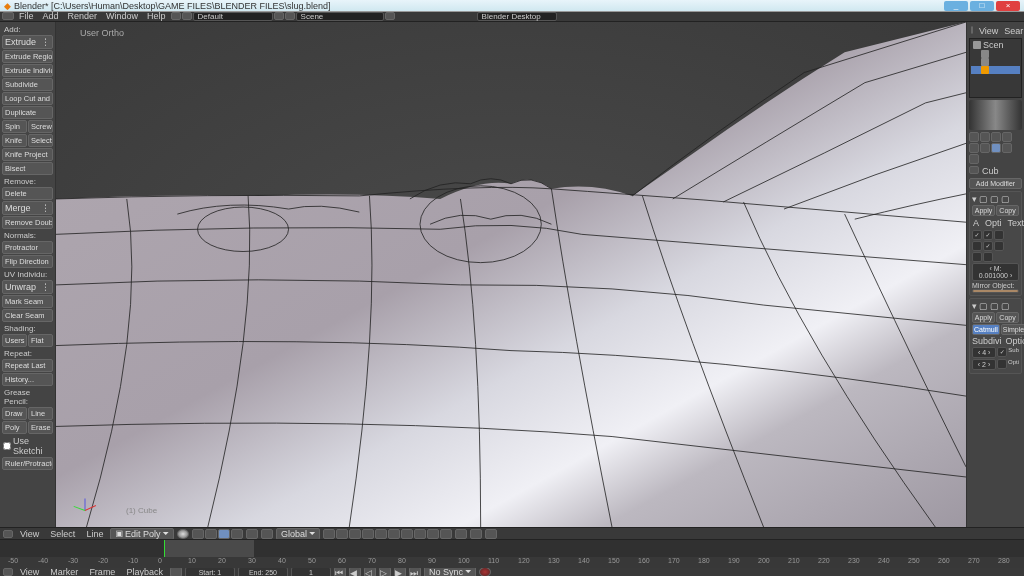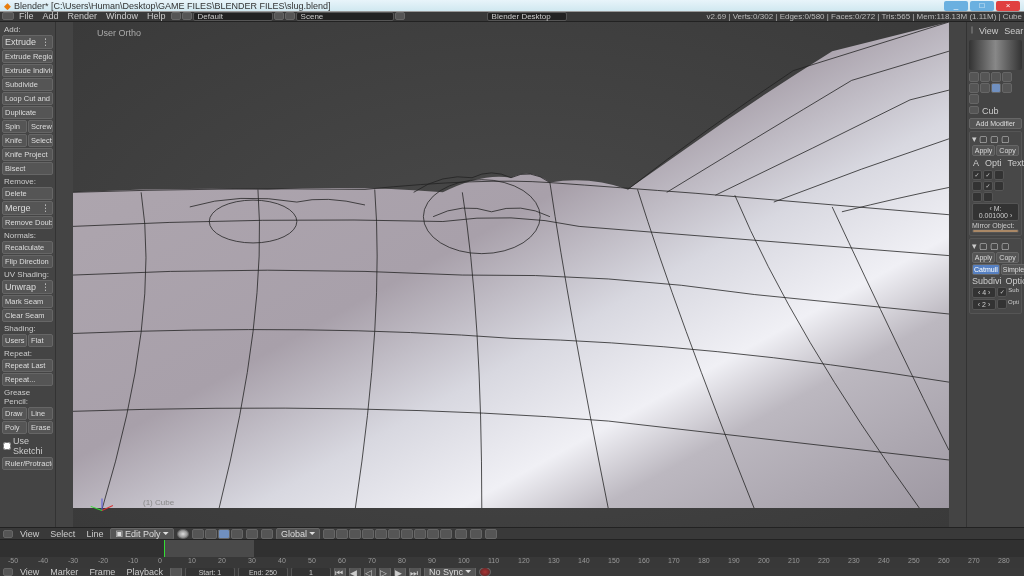--- a/index.html
+++ b/index.html
@@ -16,38 +16,38 @@
 
 
 .info-bar { height:9.5px; background:#393939; display:flex; align-items:center; padding:0 2px; color:#ccc; font-size:8px; gap:1px; border-bottom:1px solid #222; }
 .info-icon { width:12px; height:8px; background:#555; border:1px solid #666; border-radius:2px; }
 .info-menu { padding:0 4px; cursor:pointer; }
 .btn-sq { width:10px; height:8px; background:#555; border:1px solid #666; border-radius:2px; display:inline-block; }
 .info-input { background:#222; border:1px solid #555; color:#ccc; padding:0 4px; border-radius:2px; font-size:8px; height:9px; display:flex; align-items:center; }
 .info-stats { margin-left:auto; font-size:8px; color:#bbb; }
 
 
-.main { display:flex; height:calc(100% - 12px - 9.5px - 12px - 28px - 9px);gap:17px; }
+.main { display:flex; height:calc(100% - 12px - 9.5px - 12px - 28px - 9px); }
 .tool-panel { width:56px; background:#444; border-right:1px solid #333; padding:2px; overflow:hidden; }
 .tool-label { color:#ccc; font-size:8px; padding:1px 2px; }
 .tool-btn { background:#555; border:1px solid #666; color:#ddd; font-size:7.5px; padding:1px 2px; margin-bottom:1px; border-radius:2px; cursor:pointer; display:block; width:100%; overflow:hidden; white-space:nowrap; text-align:left; }
 .tool-row { display:flex; gap:1px; }
 .tool-row .tool-btn { flex:1; }
 .tool-check { display:flex; align-items:center; gap:2px; color:#ccc; font-size:7.5px; padding:1px;justify-content:flex-end; }
 .tool-check input { width:8px; height:8px; }
 
 .viewport { flex:1; background:radial-gradient(ellipse at center,#4a4a4a,#3a3a3a); position:relative; overflow:hidden; }
 .view-label { position:absolute; top:6px; left:24px; color:#aaa; font-size:9px; }
 .mesh-render { position:absolute; inset:0; }
 .axis-gizmo { position:absolute; bottom:10px; left:14px; width:30px; height:30px; }
 .axis-line { position:absolute; width:12px; height:1px; left:15px; bottom:6px; transform-origin:left center; }
 .axis-x { background:#d33; transform:rotate(-25deg); }
 .axis-y { background:#3d3; transform:rotate(200deg); }
 .axis-z { background:#55d; transform:rotate(-90deg); }
-.obj-label { position:absolute; bottom:20px; left:70px; color:#888; font-size:8px; }
+.obj-label { position:absolute; bottom:12px; left:70px; color:#888; font-size:8px; }
 
 .right-panel { width:58px; background:#444; border-left:1px solid #333; padding:2px; overflow:hidden; font-size:7.5px; color:#ccc; }
 .rp-header { display:flex; gap:6px; padding:2px; font-size:8px; }
 .outliner { background:#383838; border:1px solid #222; padding:1px; margin-bottom:2px; height:60px; overflow:hidden; }
 .outliner-item { display:flex; align-items:center; gap:2px; padding:0 2px; font-size:7.5px; color:#ccc; }
 .outliner-item.active { background:#5680c2; color:#fff; }
 .outliner-icon { width:8px; height:8px; border-radius:1px; }
 .oi-scene { background:#999; }
 .oi-obj { background:#e90; }
 .oi-cam { background:#888; }
@@ -103,25 +103,24 @@
   <span class="info-menu">File</span>
   <span class="info-menu">Add</span>
   <span class="info-menu">Render</span>
   <span class="info-menu">Window</span>
   <span class="info-menu">Help</span>
   <span class="btn-sq"></span>
   <span class="btn-sq"></span>
   <span class="info-input" style="width:80px">Default</span>
   <span class="btn-sq"></span>
   <span class="btn-sq"></span>
-  <span class="info-input" style="width:98px">Scene</span>
+  <span class="info-input" style="width:88px">Scene</span>
   <span class="btn-sq"></span>
   <span style="width:80px"></span>
   <span class="info-input" style="width:80px">Blender Desktop</span>
-  <span class="info-stats">v2.69 | Verts:0/302 | Edges:0/580 | Faces:0/272 | Tris:565 | Mem:118.13M (1.11M) | Cube</span>
 </div>
 
 <div class="main">
 
   <div class="tool-panel">
     <div class="tool-label">Add:</div>
     <div class="tool-btn"><span>Extrude</span> <span style="float:right">⋮</span></div>
     <div class="tool-btn">Extrude Region</div>
     <div class="tool-btn">Extrude Individu</div>
     <div class="tool-btn">Subdivide</div>
@@ -135,34 +134,34 @@
         <div class="tool-btn">Knife</div>
         <div class="tool-btn">Select</div>
       </div>
     <div class="tool-btn">Knife Project</div>
     <div class="tool-btn">Bisect</div>
     <div class="tool-label">Remove:</div>
     <div class="tool-btn">Delete</div>
     <div class="tool-btn"><span>Merge</span> <span style="float:right">⋮</span></div>
     <div class="tool-btn">Remove Double</div>
     <div class="tool-label">Normals:</div>
-    <div class="tool-btn">Recalculate</div>
+    <div class="tool-btn">Protractor</div>
     <div class="tool-btn">Flip Direction</div>
-    <div class="tool-label">UV Shading:</div>
+    <div class="tool-label">UV Individu:</div>
     <div class="tool-btn"><span>Unwrap</span> <span style="float:right">⋮</span></div>
     <div class="tool-btn">Mark Seam</div>
     <div class="tool-btn">Clear Seam</div>
     <div class="tool-label">Shading:</div>
     <div class="tool-row">
         <div class="tool-btn">Users</div>
         <div class="tool-btn">Flat</div>
       </div>
     <div class="tool-label">Repeat:</div>
     <div class="tool-btn">Repeat Last</div>
-    <div class="tool-btn">Repeat...</div>
+    <div class="tool-btn">History...</div>
     <div class="tool-label">Grease Pencil:</div>
     <div class="tool-row">
         <div class="tool-btn">Draw</div>
         <div class="tool-btn">Line</div>
       </div>
     <div class="tool-row">
         <div class="tool-btn">Poly</div>
         <div class="tool-btn">Erase</div>
       </div>
     <div class="tool-check">
@@ -222,20 +221,35 @@
       <div class="axis-line axis-x"></div>
     </div>
     <div class="obj-label">(1) Cube</div>
   </div>
 
   <div class="right-panel">
     <div class="rp-header">
       <span class="btn-sq"></span>
       <span>View</span>
       <span>Sear</span>
+    </div>
+    <div class="outliner">
+      <div class="outliner-item">
+          <span class="outliner-icon oi-scene"></span>
+          <span>Scen</span>
+        </div>
+      <div class="outliner-item" style="padding-left:10px">
+          <span class="outliner-icon oi-cam"></span>
+        </div>
+      <div class="outliner-item" style="padding-left:10px">
+          <span class="outliner-icon oi-cam"></span>
+        </div>
+      <div class="outliner-item active" style="padding-left:10px">
+          <span class="outliner-icon oi-obj"></span>
+        </div>
     </div>
     <div style="height:30px;background:linear-gradient(90deg,#333,#888,#333);border-radius:2px;margin:2px 0"></div>
     <div class="prop-tabs">
       <div class="prop-tab"></div>
       <div class="prop-tab"></div>
       <div class="prop-tab"></div>
       <div class="prop-tab"></div>
       <div class="prop-tab"></div>
       <div class="prop-tab"></div>
       <div class="prop-tab active"></div>

